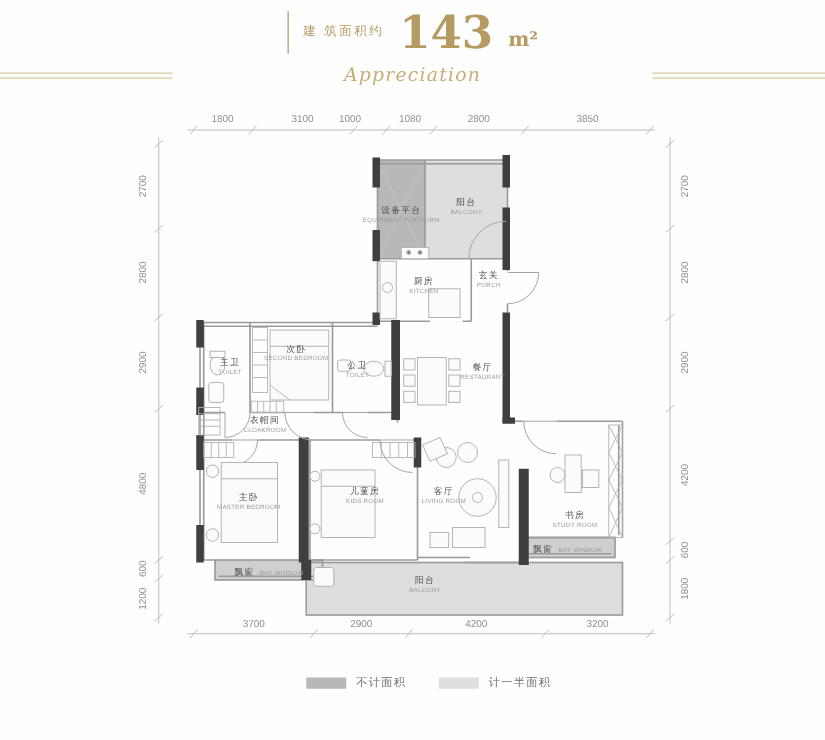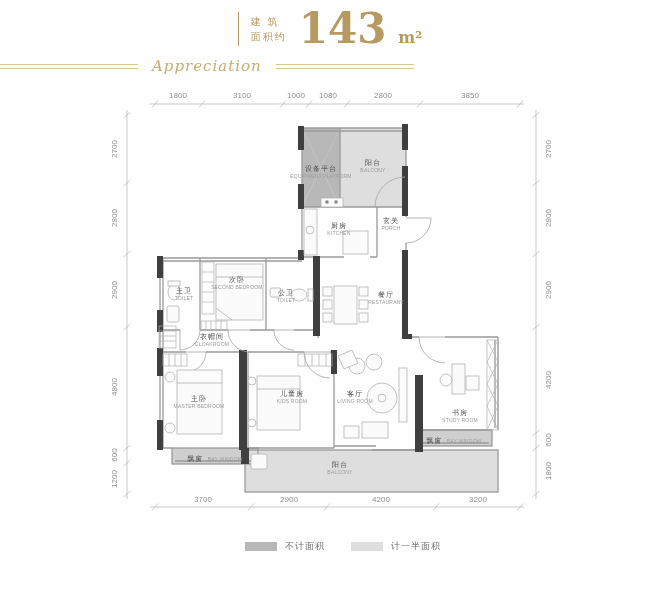--- a/index.html
+++ b/index.html
@@ -4,24 +4,24 @@
 <style>
   html,body{margin:0;padding:0;background:#ffffff;}
   body{width:660px;height:592px;overflow:hidden;font-family:"Liberation Sans",sans-serif;}
   .stage{position:relative;width:660px;height:592px;background:#fefefe;}
 
   
   .header{position:absolute;top:8px;left:0;width:100%;text-align:center;}
   .title-row{display:flex;justify-content:center;align-items:center;gap:12px;}
   .t-main{font-family:"DejaVu Serif",serif;font-size:33px;font-weight:700;color:var(--gold);letter-spacing:6px;}
   .t-div{width:1px;height:34px;background:var(--gold);}
-  .t-small{display:flex;flex-direction:column;color:var(--gold);font-size:10px;line-height:1.55;text-align:left;letter-spacing:2px;}
-  .t-num{font-family:"DejaVu Serif",serif;font-size:42px;font-weight:700;color:var(--gold);line-height:1;}
+  .t-small{display:flex;flex-direction:row;color:var(--gold);font-size:10px;line-height:1.55;text-align:left;letter-spacing:2px;}
+  .t-num{font-family:"DejaVu Serif",serif;font-size:36px;font-weight:700;color:var(--gold);line-height:1;}
   .t-unit{font-family:"DejaVu Serif",serif;font-size:16px;font-weight:700;color:var(--gold);align-self:flex-end;padding-bottom:3px;}
-  .tagline-row{margin-top:7px;display:flex;align-items:center;justify-content:flex-start;gap:14px;}
+  .tagline-row{margin-top:7px;display:flex;align-items:center;justify-content:space-between;gap:14px;}
   .dbl{width:138px;height:3px;border-top:1px solid #d8c794;border-bottom:1px solid #d8c794;}
   .script{font-family:"DejaVu Serif",serif;font-style:italic;color:#c5ad74;font-size:15px;letter-spacing:1px;}
 
   
   .dim{position:absolute;font-size:8px;color:#8f8f8f;transform:translate(-50%,-50%);white-space:nowrap;}
   .dim.v{transform:translate(-50%,-50%) rotate(-90deg);}
 
   
   .room-label{position:absolute;transform:translate(-50%,-50%);text-align:center;line-height:1.3;white-space:nowrap;}
   .room-label .zh{display:block;font-size:7px;color:#4f4f4f;letter-spacing:1px;}
@@ -197,21 +197,21 @@
       <path d="M152,510.5 L158,503.5 M248,510.5 L254,503.5 M324,510.5 L330,503.5 M433,510.5 L439,503.5 M517,510.5 L523,503.5"></path>
       <path d="M127,110 V499"></path>
       <path d="M123.5,118 L130.5,112 M123.5,186 L130.5,180 M123.5,257 L130.5,251 M123.5,330 L130.5,324 M123.5,451 L130.5,445 M123.5,466 L130.5,460 M123.5,497 L130.5,491"></path>
       <path d="M536,110 V499"></path>
       <path d="M532.5,118 L539.5,112 M532.5,186 L539.5,180 M532.5,257 L539.5,251 M532.5,330 L539.5,324 M532.5,436 L539.5,430 M532.5,451 L539.5,445 M532.5,497 L539.5,491"></path>
     </g>
   </svg>
 
   <span class="dim" style="left:178px;top:95px">1800</span>
   <span class="dim" style="left:242px;top:95px">3100</span>
-  <span class="dim" style="left:296px;top:95px">1000</span>
+  <span class="dim" style="left:280px;top:95px">1000</span>
   <span class="dim" style="left:328px;top:95px">1080</span>
   <span class="dim" style="left:383px;top:95px">2800</span>
   <span class="dim" style="left:470px;top:95px">3850</span>
 
   <span class="dim" style="left:203px;top:499px">3700</span>
   <span class="dim" style="left:289px;top:499px">2900</span>
   <span class="dim" style="left:381px;top:499px">4200</span>
   <span class="dim" style="left:478px;top:499px">3200</span>
 
   <span class="dim v" style="left:114px;top:149px">2700</span>

